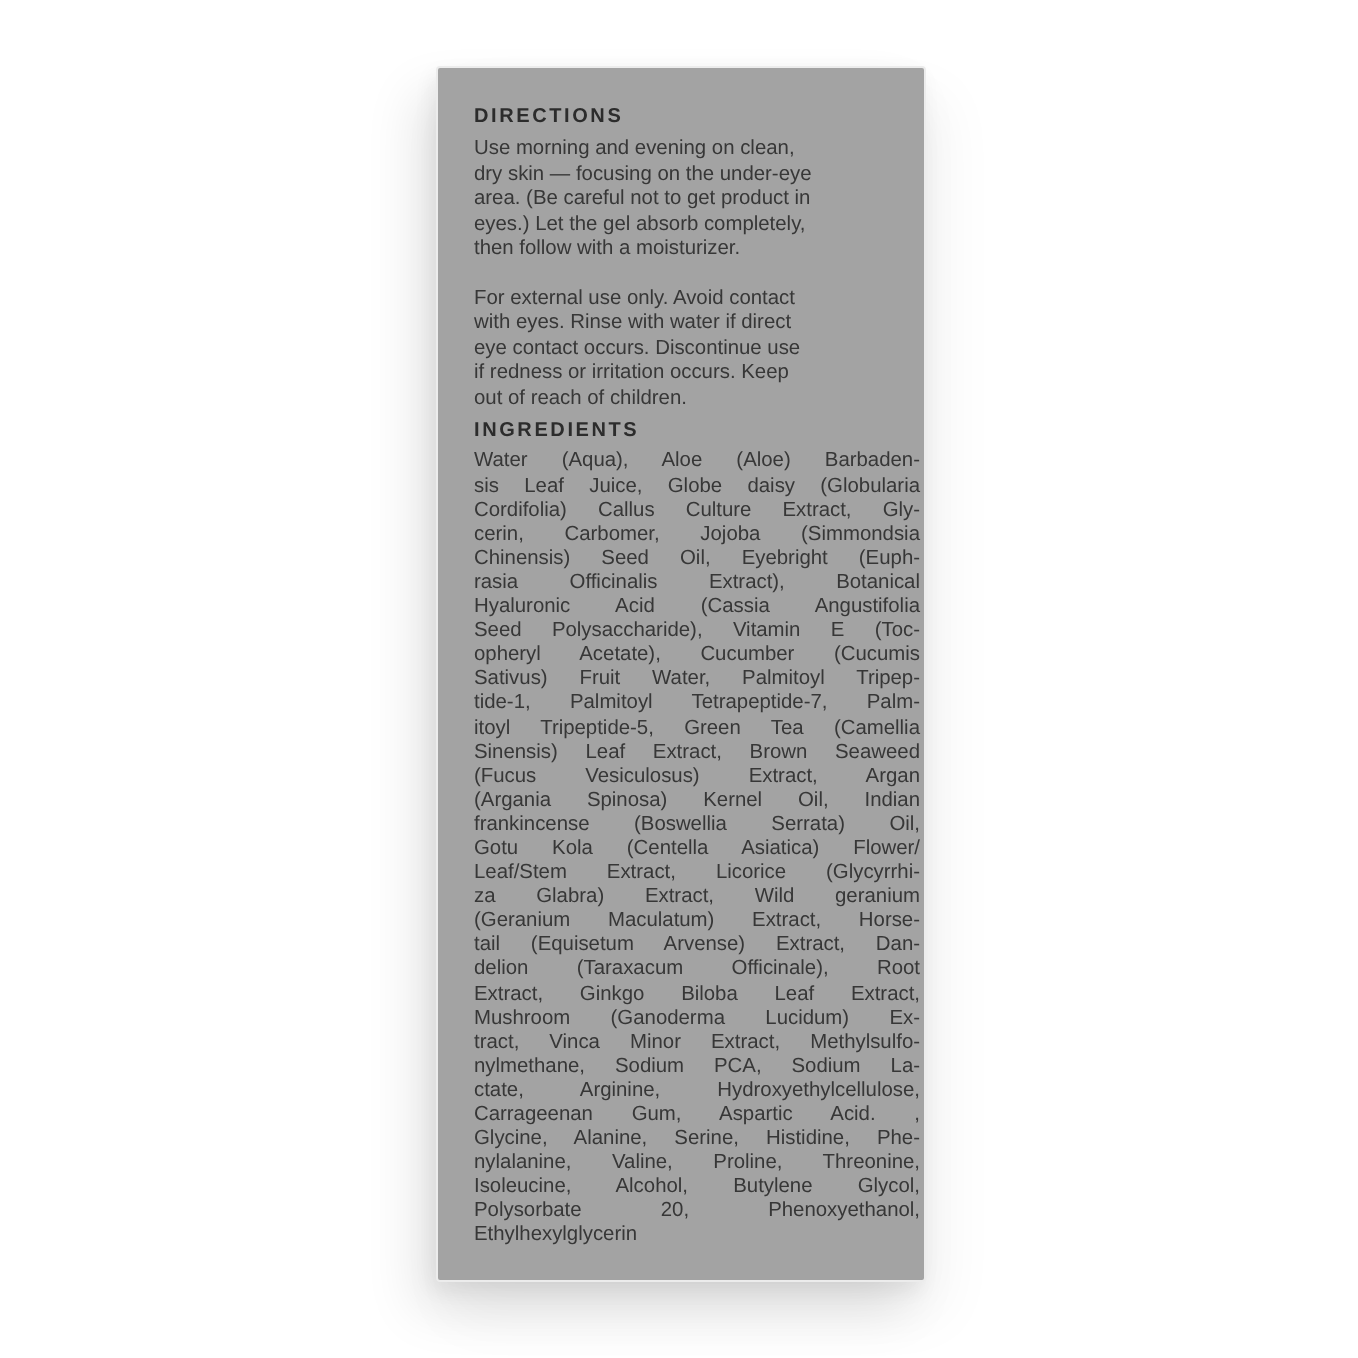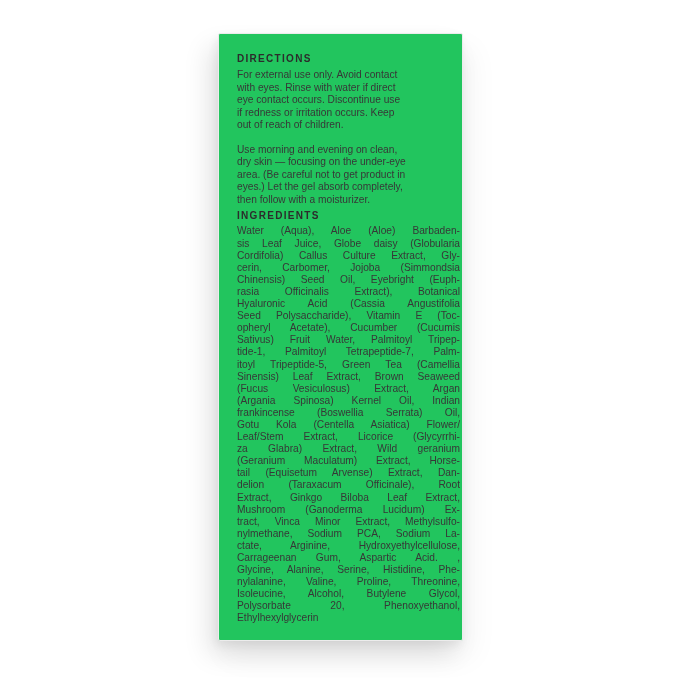--- a/index.html
+++ b/index.html
@@ -17,21 +17,21 @@
     height: 679px;
     background: #ffffff;
   }
   .panel {
     position: absolute;
     left: 218px;
     top: 33px;
     width: 245px;
     height: 608px;
     box-sizing: border-box;
-    background: #22c55e;
+    background: #a3a3a3;
     border: 1px solid #ececec;
     border-radius: 2px;
     box-shadow:
       -10px 14px 26px rgba(0,0,0,0.10),
       -2px 4px 10px rgba(0,0,0,0.06),
       8px 16px 30px rgba(0,0,0,0.05);
     padding: 19px 0 0 18px;
   }
   .content {
     width: 223px;
@@ -69,30 +69,30 @@
 </style>
 </head>
 <body>
 
 <div class="scene">
   <div class="panel">
     <div class="content">
 
       <section>
         <h2 class="heading">DIRECTIONS</h2>
+        <p class="para">Use morning and evening on clean,
+dry skin — focusing on the under-eye
+area. (Be careful not to get product in
+eyes.) Let the gel absorb completely,
+then follow with a moisturizer.</p>
         <p class="para">For external use only. Avoid contact
 with eyes. Rinse with water if direct
 eye contact occurs. Discontinue use
 if redness or irritation occurs. Keep
 out of reach of children.</p>
-        <p class="para">Use morning and evening on clean,
-dry skin — focusing on the under-eye
-area. (Be careful not to get product in
-eyes.) Let the gel absorb completely,
-then follow with a moisturizer.</p>
       </section>
 
       <section>
         <h2 class="heading ingredients">INGREDIENTS</h2>
         <p class="ingredients-text">Water (Aqua), Aloe (Aloe) Barbaden-
 sis Leaf Juice, Globe daisy (Globularia
 Cordifolia) Callus Culture Extract, Gly-
 cerin, Carbomer, Jojoba (Simmondsia
 Chinensis) Seed Oil, Eyebright (Euph-
 rasia Officinalis Extract), Botanical

